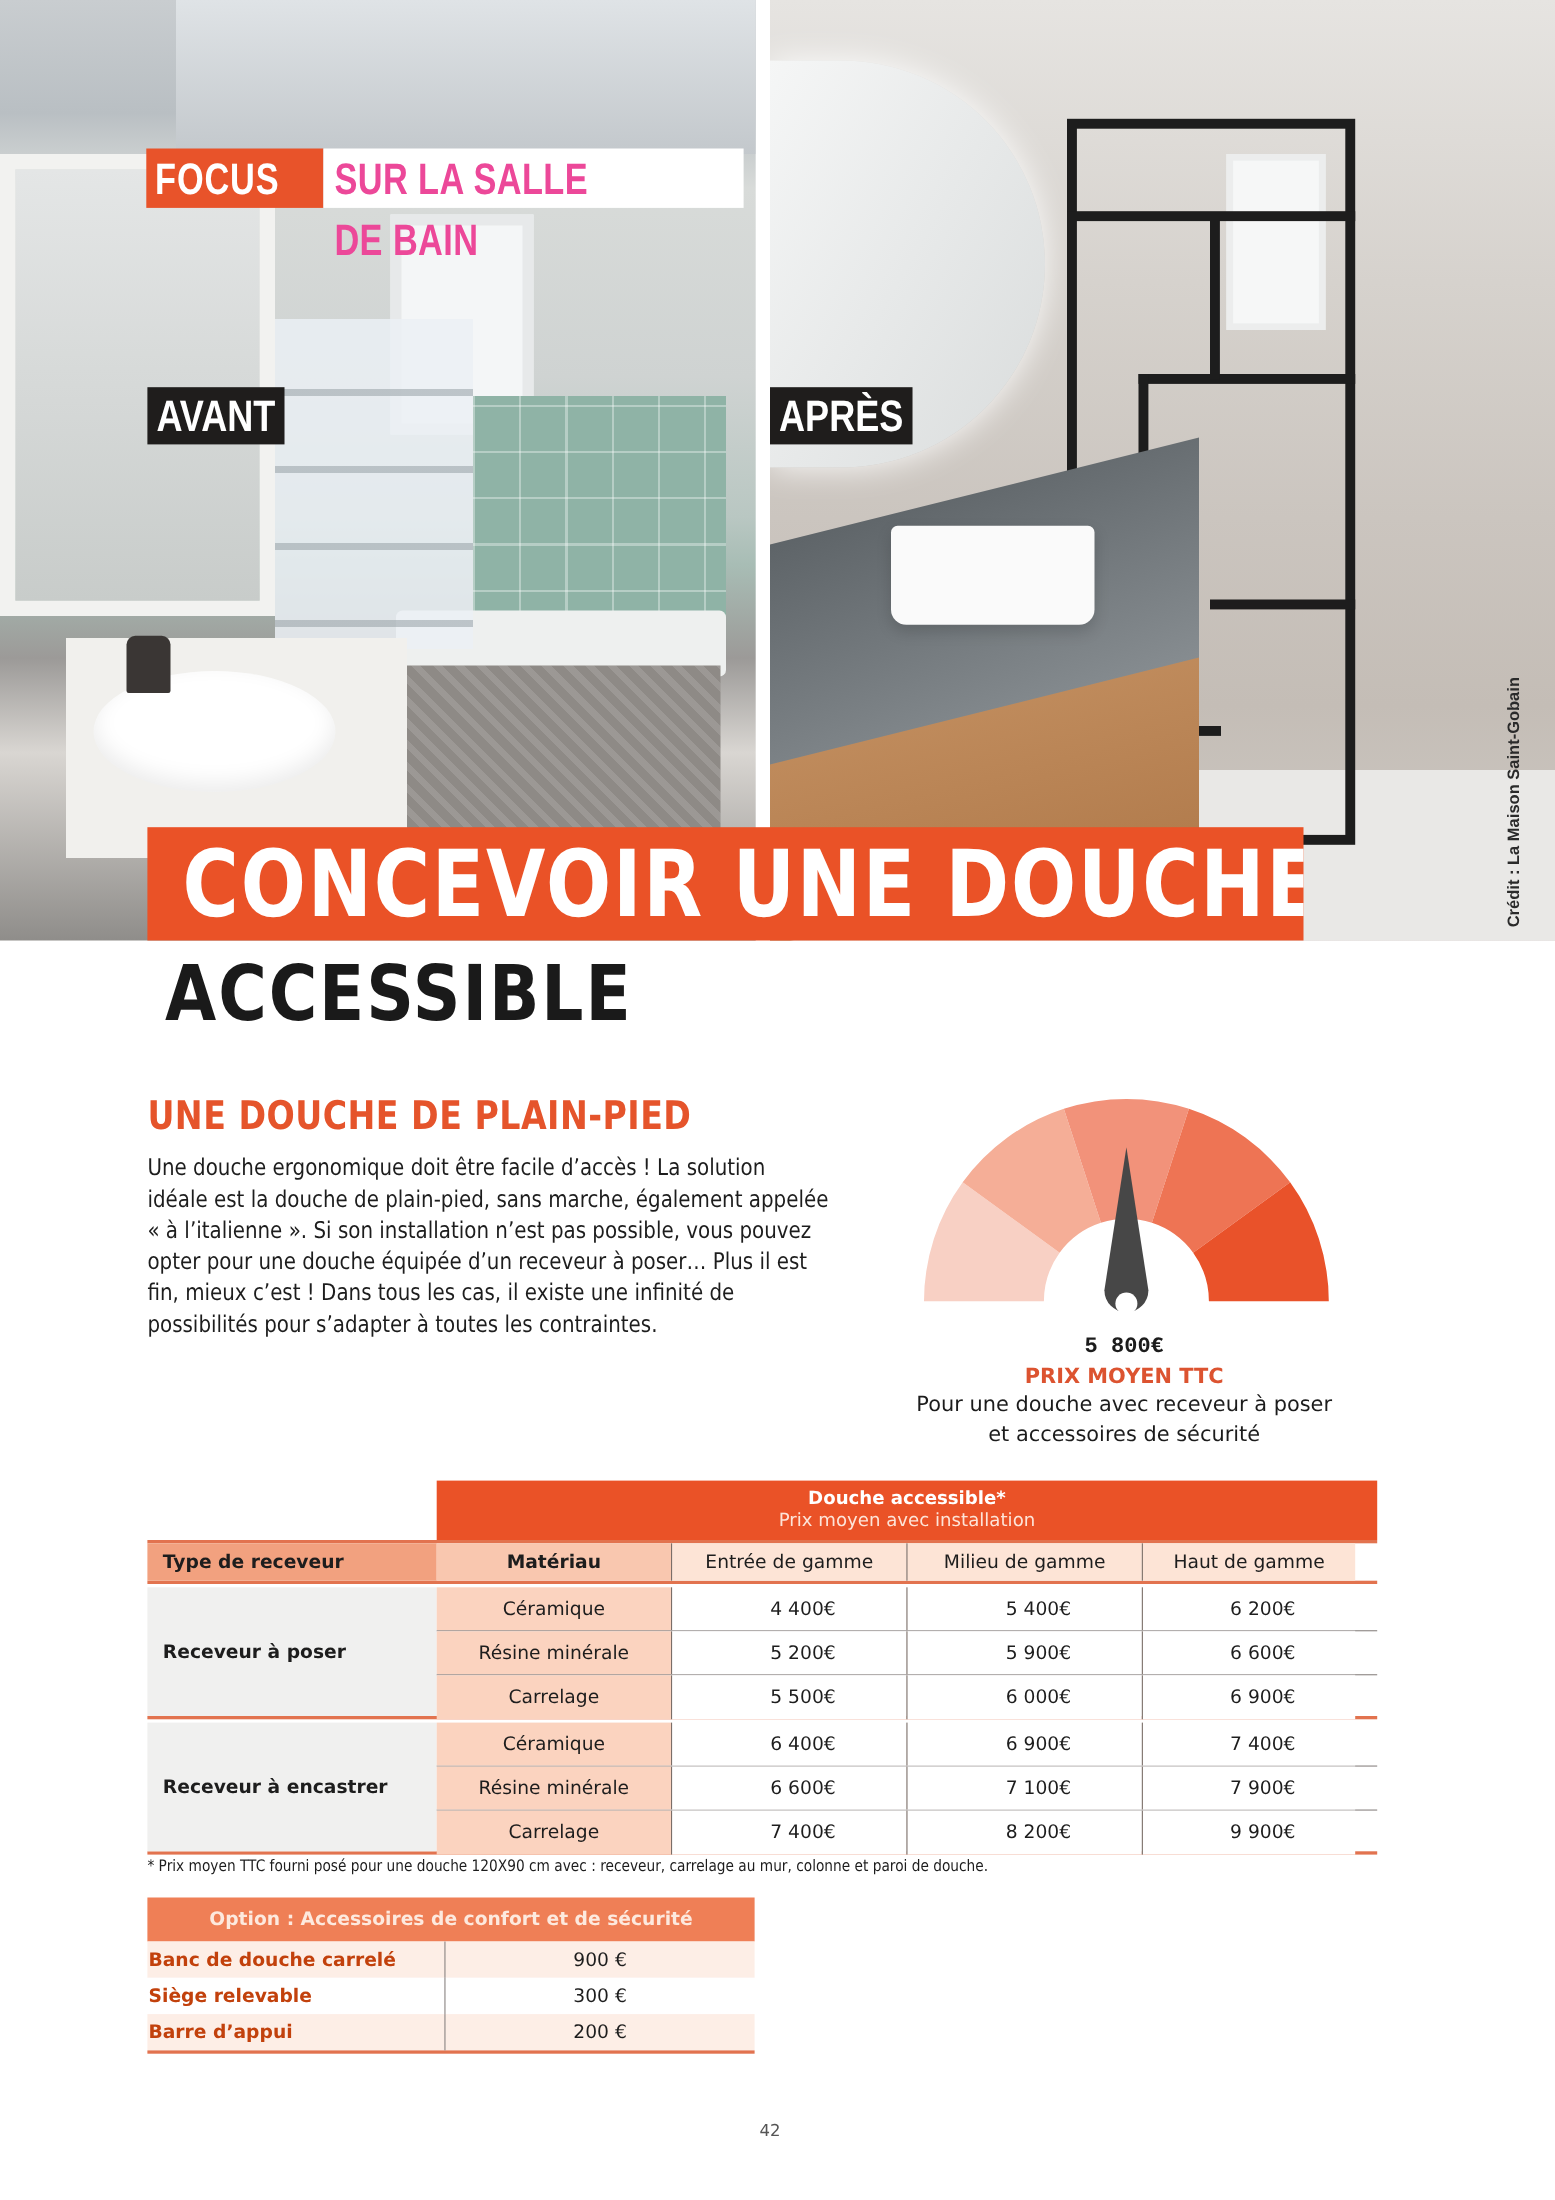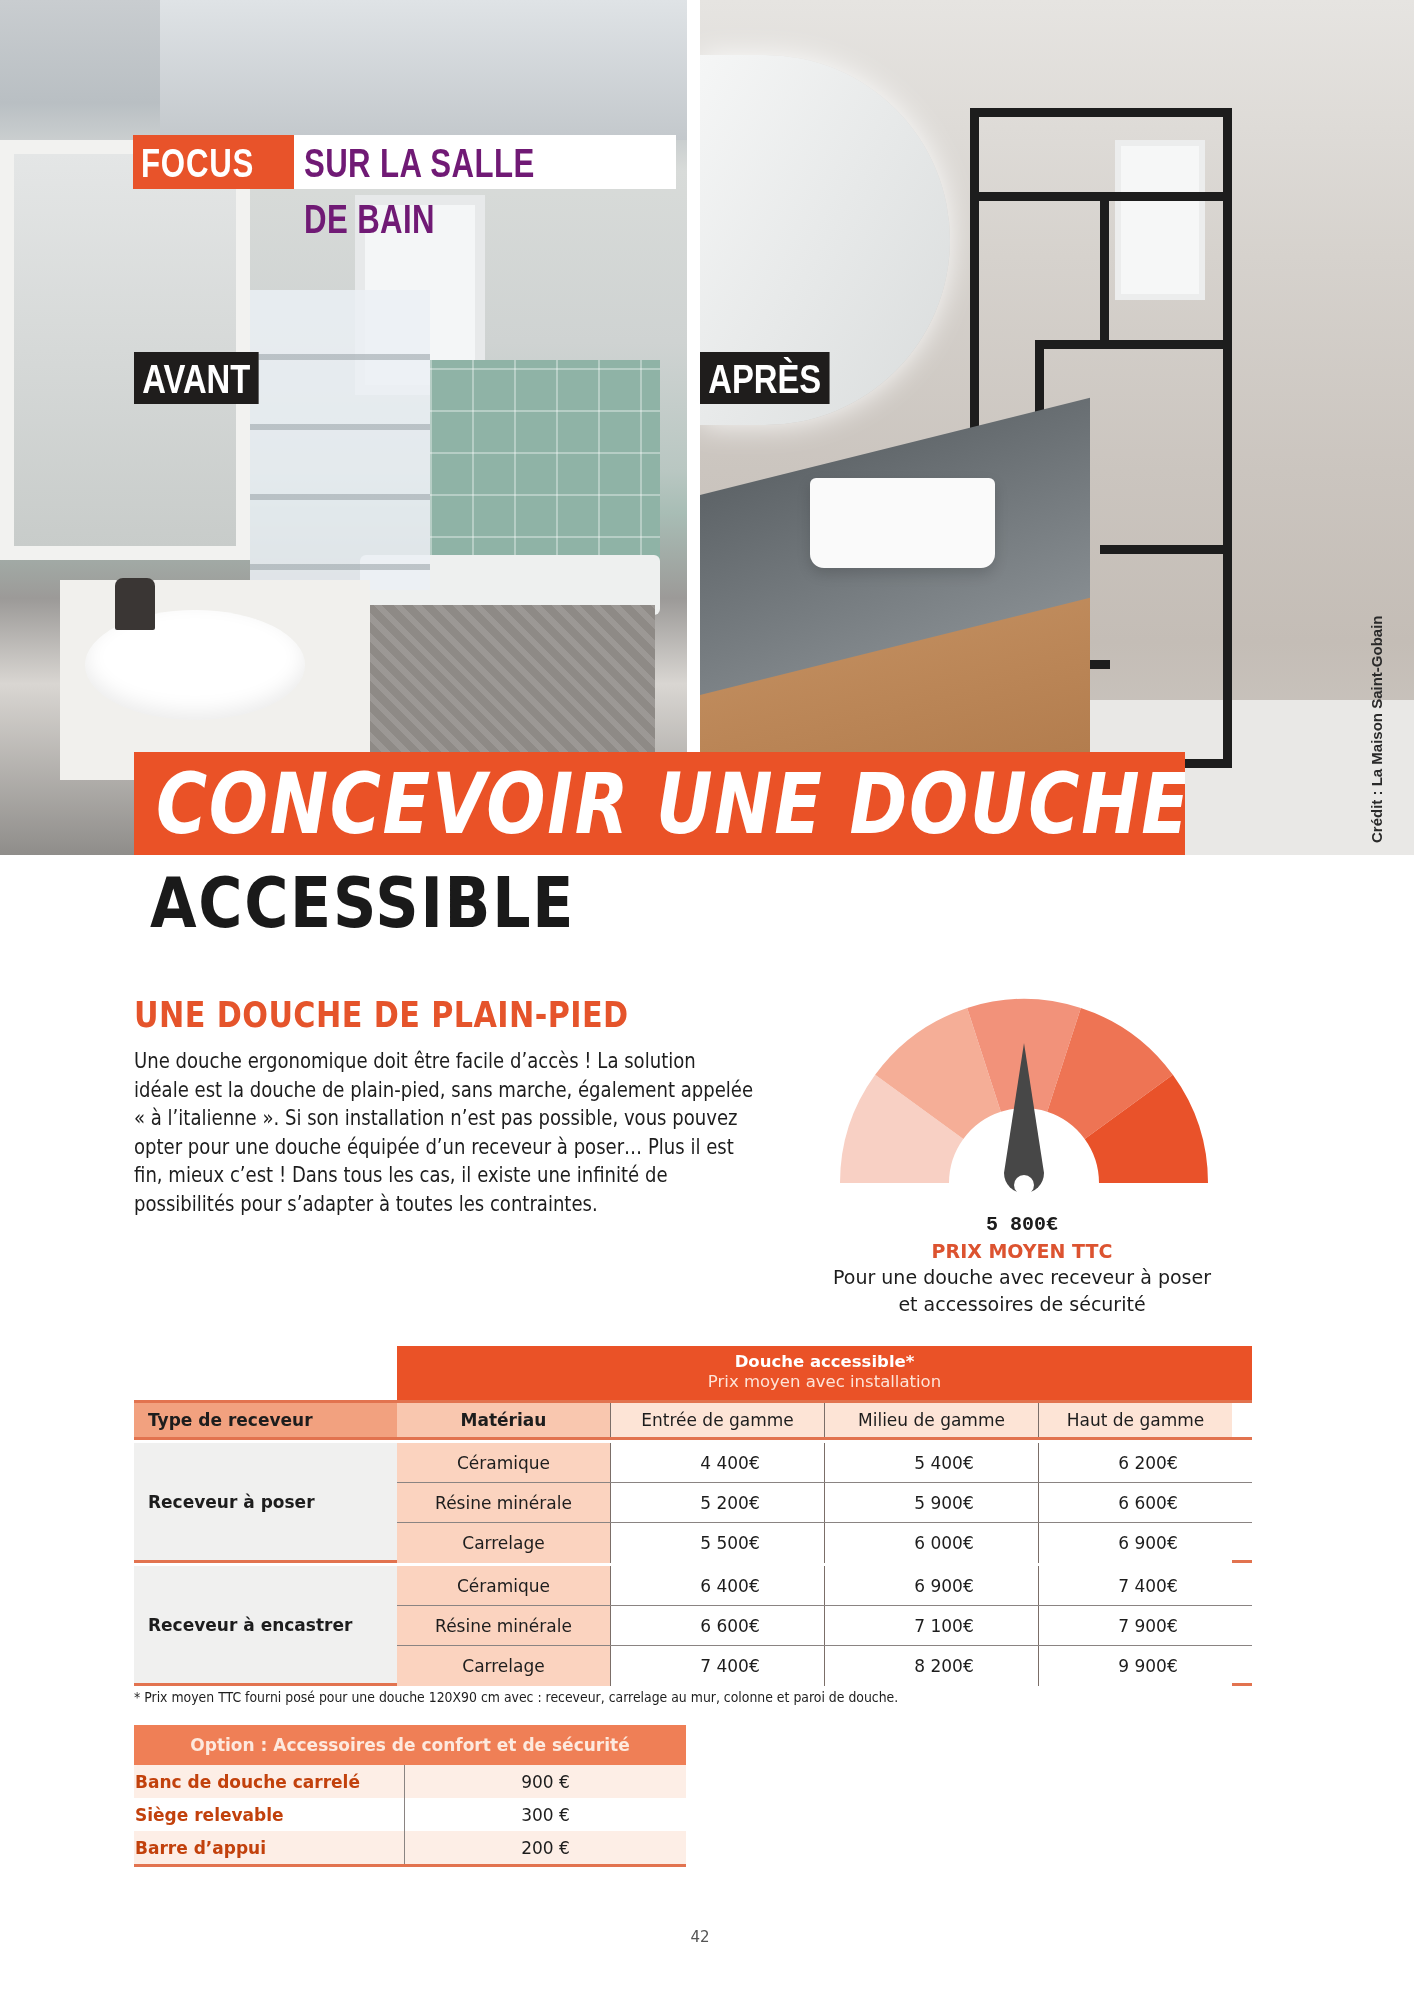--- a/index.html
+++ b/index.html
@@ -51,27 +51,27 @@
   .a-floor { left: 300px; top: 700px; width: 414px; height: 155px; background: #e9e8e6; }
 
   .photo-label { position: absolute; background: #1f1d1c; color: #ffffff; font-family: "Liberation Sans", sans-serif;
     font-weight: 700; font-size: 40px; letter-spacing: 0px; padding: 0 10px; height: 52px; line-height: 54px;
     transform: scaleX(0.82); transform-origin: left center; }
 
   
   .focus-tag { position: absolute; left: 133px; top: 135px; height: 54px; display: flex; z-index: 5; }
   .focus-tag .f1 { background: #e8532a; color: #ffffff; font-family: "Liberation Sans", sans-serif; font-weight: 700; font-size: 40px;
     height: 54px; line-height: 56px; padding: 0 8px; letter-spacing: 1px; }
-  .focus-tag .f2 { background: #ffffff; color: #701a75; font-family: "Liberation Sans", sans-serif; font-weight: 700; font-size: 40px;
+  .focus-tag .f2 { background: #ffffff; color: #ec4899; font-family: "Liberation Sans", sans-serif; font-weight: 700; font-size: 40px;
     height: 54px; line-height: 56px; padding: 0 10px; letter-spacing: 0.5px; }
   .condensed { display: inline-block; transform: scaleX(0.78); transform-origin: left center; }
 
   
   .title-banner { position: absolute; left: 134px; top: 752px; width: 1051px; height: 103px; background: #ea5227; z-index: 5;
-    display: flex; align-items: center; padding-left: 22px; overflow: hidden; font-style: italic; }
+    display: flex; align-items: center; padding-left: 32px; overflow: hidden; }
   .title-banner span { color: #ffffff; font-family: "DejaVu Sans", sans-serif; font-weight: 700; font-size: 84px; letter-spacing: 2px;
     display: inline-block; transform: scaleX(0.83); transform-origin: left center; white-space: nowrap; }
   .title-line2 { position: absolute; left: 150px; top: 862px; color: #1a1a1a; font-family: "DejaVu Sans", sans-serif; font-weight: 700;
     font-size: 70px; letter-spacing: 2px; transform: scaleX(0.86); transform-origin: left top; white-space: nowrap; }
 
   .credit { position: absolute; left: 1368px; top: 843px; transform: rotate(-90deg); transform-origin: left top; white-space: nowrap;
     font-family: "Liberation Sans", sans-serif; font-size: 15px; font-weight: 700; color: #2a2a2a; z-index: 5; }
 
   
   .section-title { position: absolute; left: 134px; top: 994px; color: #e5542b; font-family: "DejaVu Sans", sans-serif; font-weight: 700;

